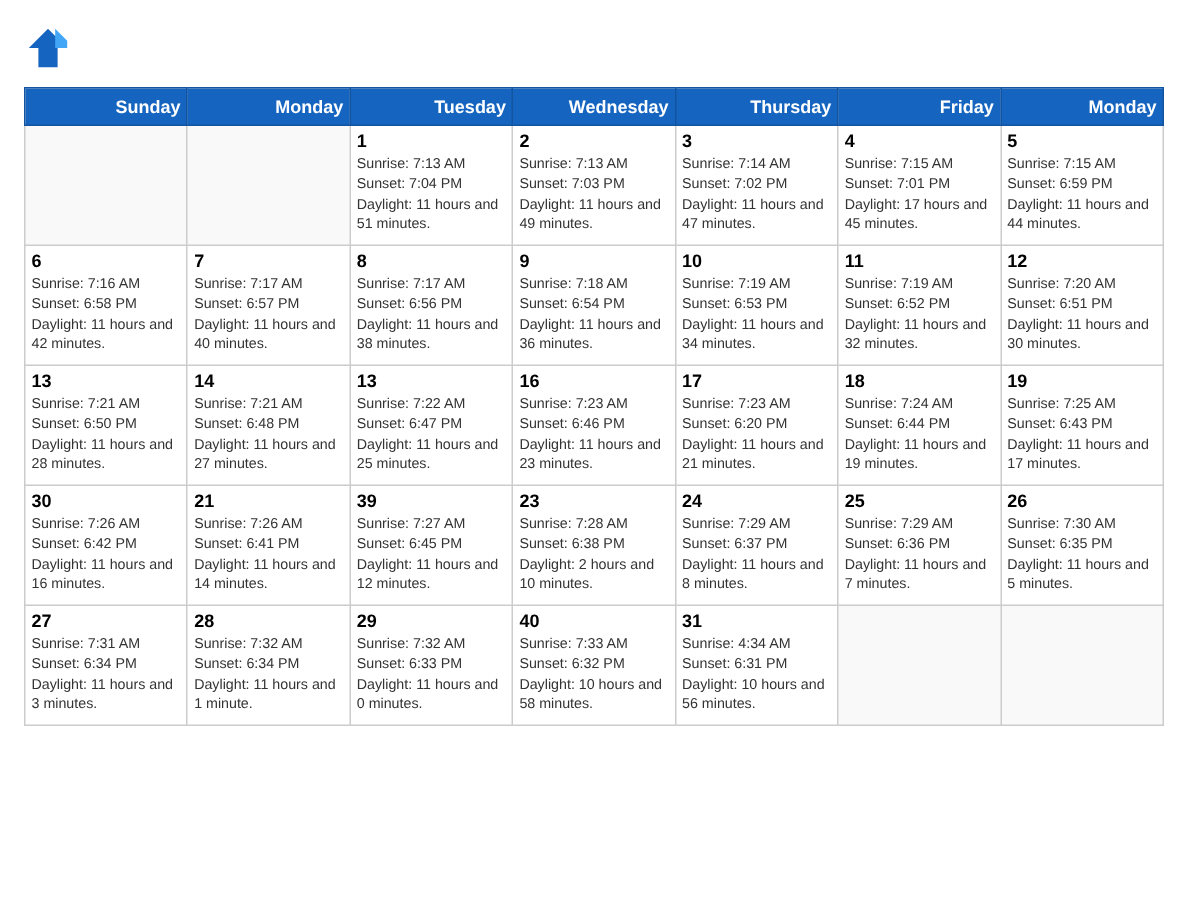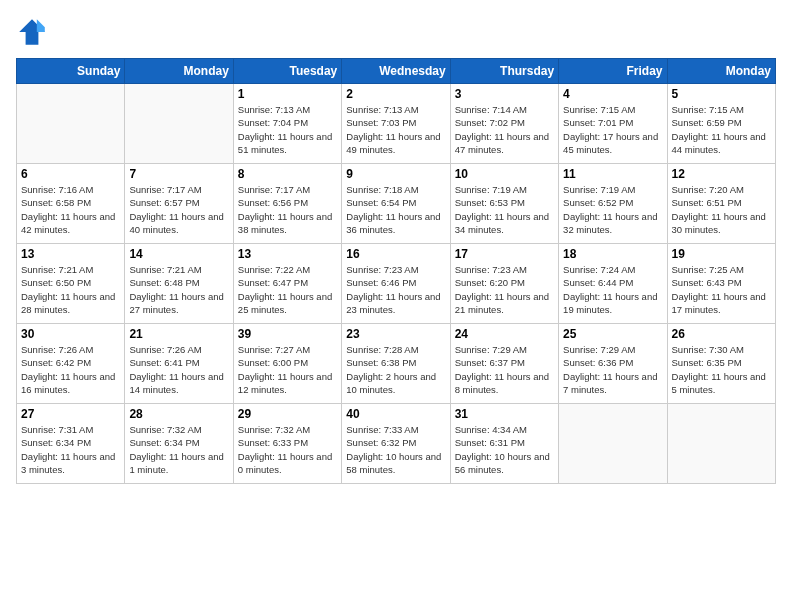--- a/index.html
+++ b/index.html
@@ -246,21 +246,21 @@
         </td>
         <td>
           <span class="day-num">21</span>
           <div class="day-info">Sunrise: 7:26 AM</div>
           <div class="day-info">Sunset: 6:41 PM</div>
           <div class="day-info">Daylight: 11 hours and 14 minutes.</div>
         </td>
         <td>
           <span class="day-num">39</span>
           <div class="day-info">Sunrise: 7:27 AM</div>
-          <div class="day-info">Sunset: 6:00 PM</div>
+          <div class="day-info">Sunset: 6:45 PM</div>
           <div class="day-info">Daylight: 11 hours and 12 minutes.</div>
         </td>
         <td>
           <span class="day-num">23</span>
           <div class="day-info">Sunrise: 7:28 AM</div>
           <div class="day-info">Sunset: 6:38 PM</div>
           <div class="day-info">Daylight: 2 hours and 10 minutes.</div>
         </td>
         <td>
           <span class="day-num">24</span>

